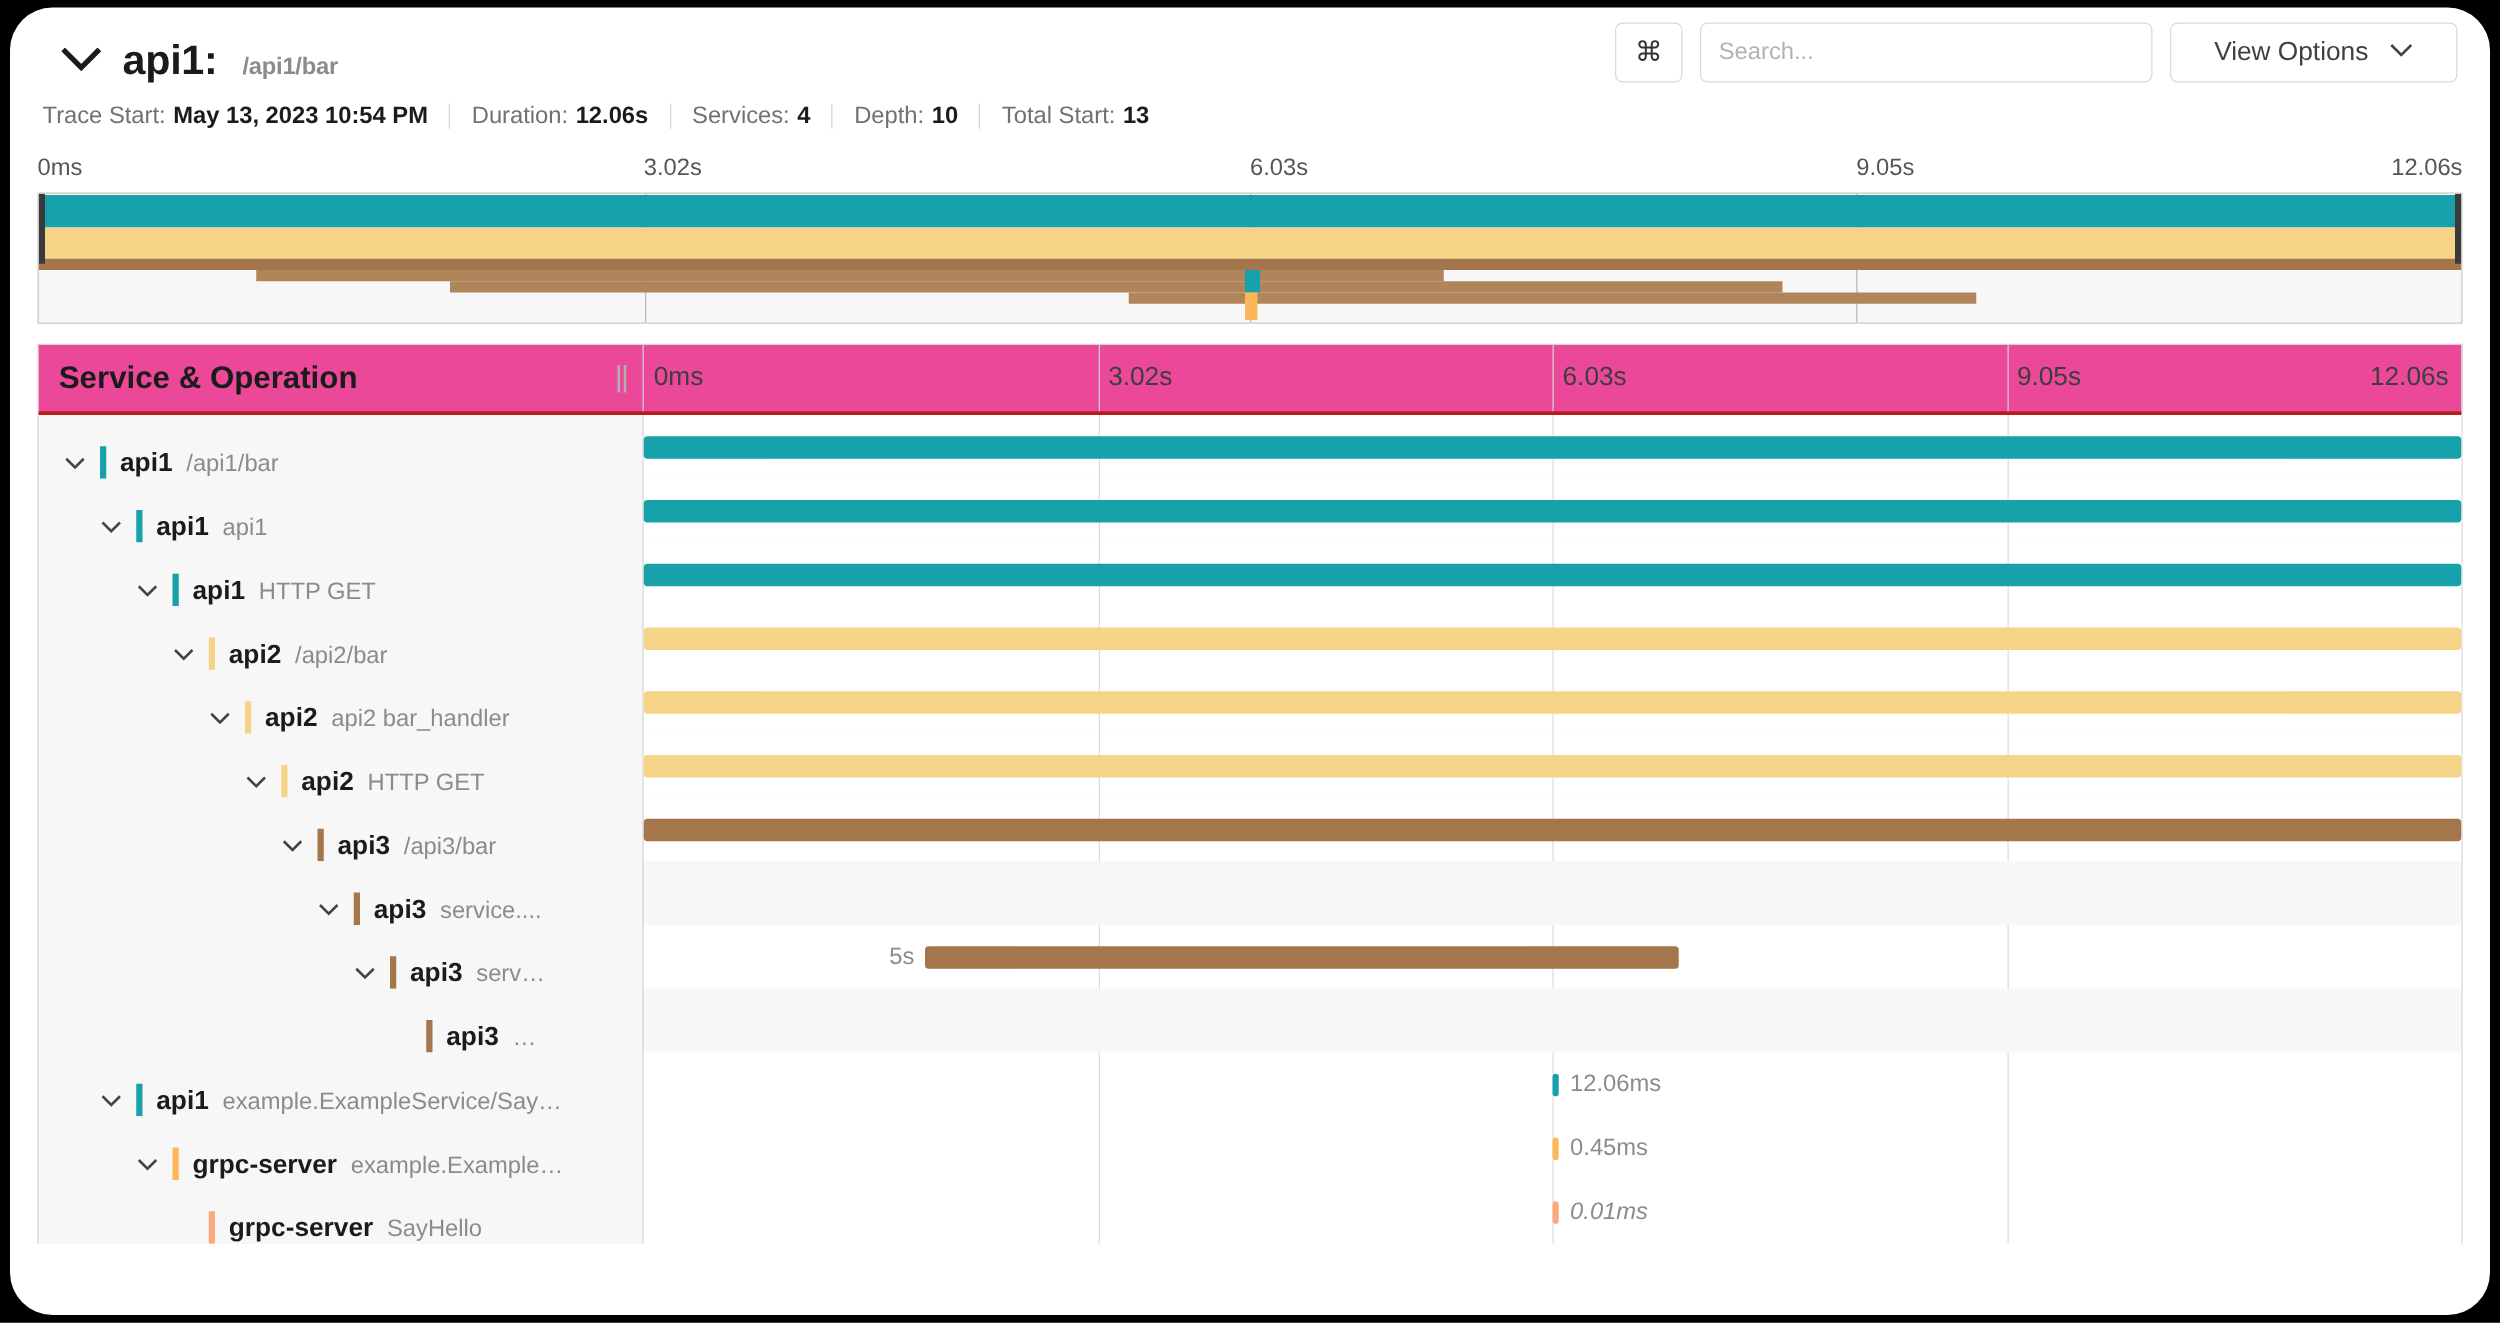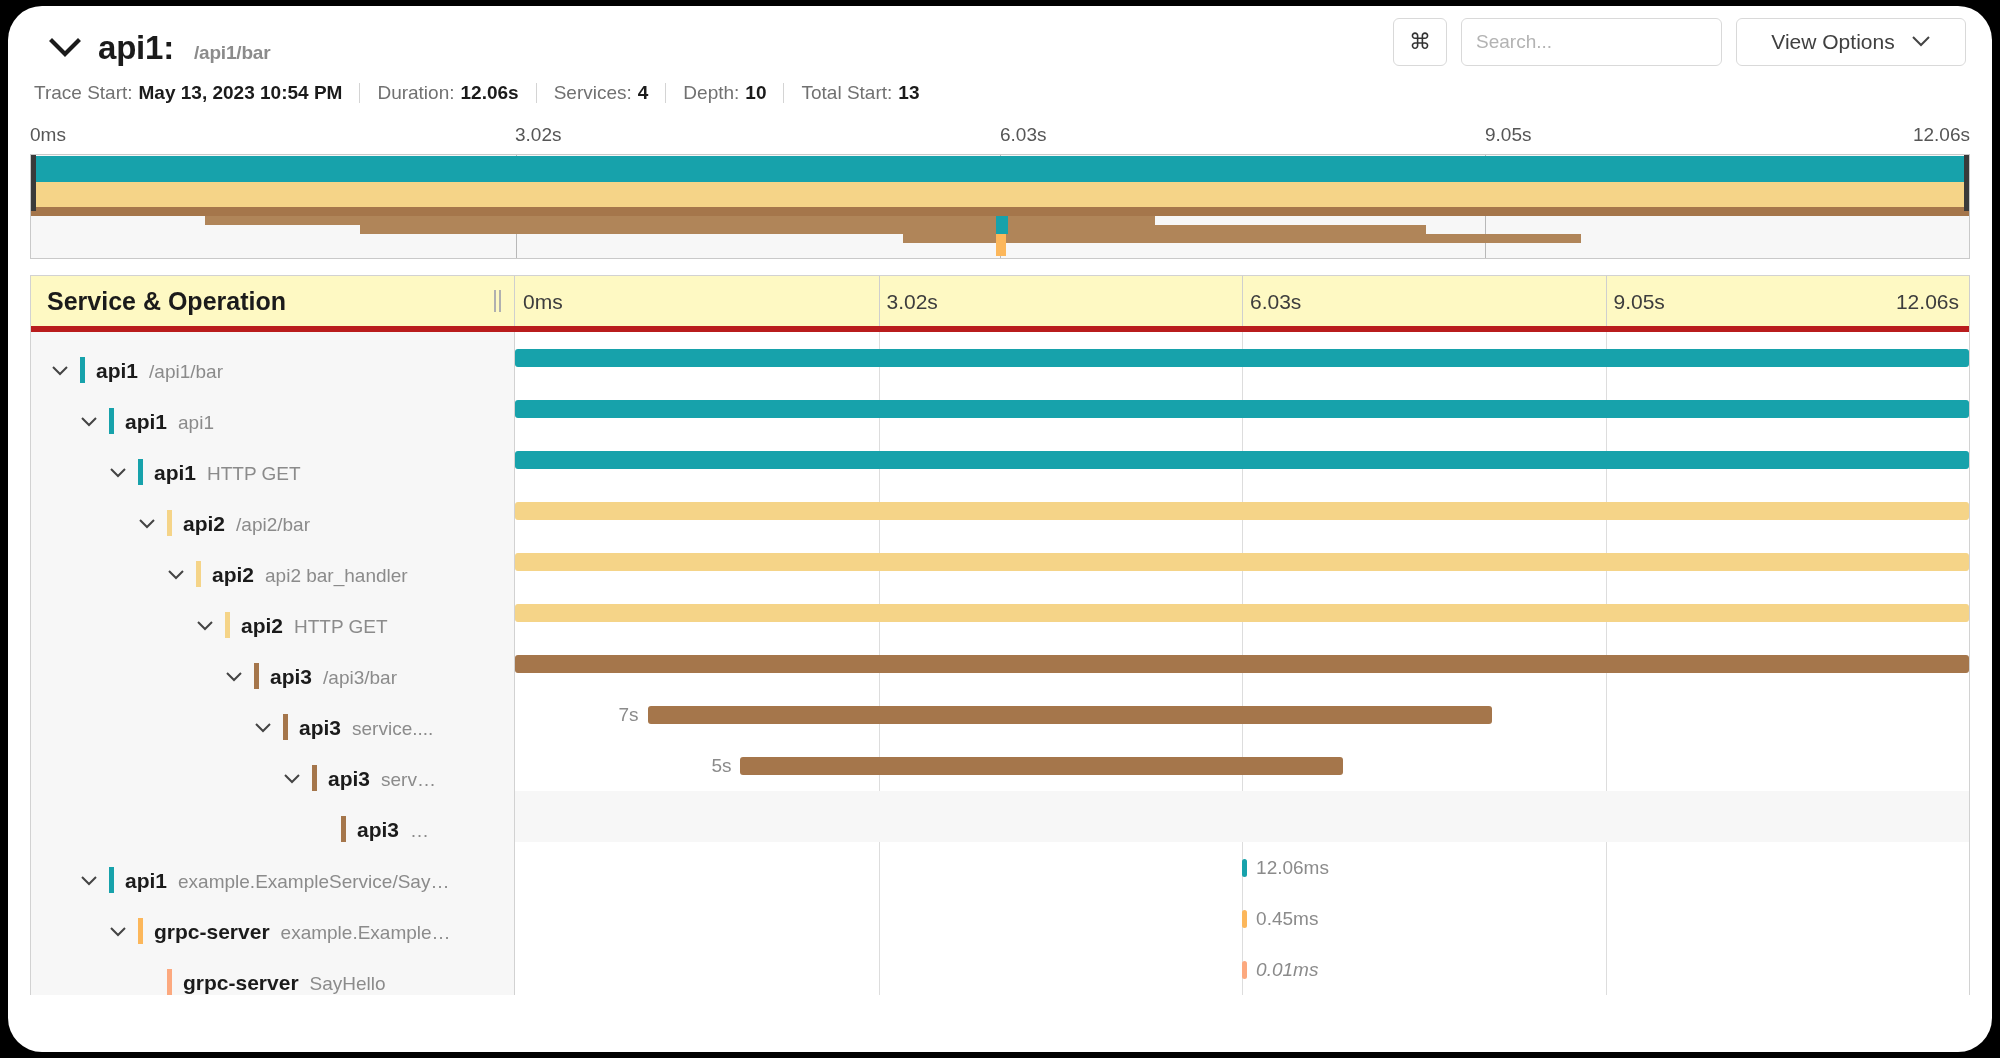--- a/index.html
+++ b/index.html
@@ -39,21 +39,21 @@
     position: absolute; right: 26px; top: 12px;
     display: flex; align-items: center; gap: 14px;
   }
   #kbd-button {
     width: 54px; height: 48px;
     border: 1px solid #d9d9d9; border-radius: 6px;
     background: #fff; display: flex; align-items: center; justify-content: center;
     font-size: 22px; color: #333; cursor: pointer;
   }
   #search-input {
-    width: 261px; height: 48px;
+    width: 362px; height: 48px;
     border: 1px solid #d9d9d9; border-radius: 6px;
     background: #fff; padding: 0 14px;
     font-size: 19px; color: #c2410c;
     font-family: "Liberation Sans", sans-serif;
   }
   #search-input::placeholder { color: #b3b3b3; }
   #view-options-button {
     height: 48px; min-width: 230px;
     border: 1px solid #d9d9d9; border-radius: 6px;
     background: #fff; display: flex; align-items: center; justify-content: center;
@@ -94,21 +94,21 @@
     background: #3a3a3a; z-index: 6;
   }
   #mm-right-handle {
     position: absolute; right: 0; top: 0; width: 5px; height: 56px;
     background: #3a3a3a; z-index: 6;
   }
   
   #table { margin: 16px 22px 0 22px; border: 1px solid #d2d2d2; border-bottom: none; }
   #table-head {
     display: flex; height: 56px;
-    background: #fef9c3; border-bottom: 6px solid #b91c1c;
+    background: #ec4899; border-bottom: 3px solid #b91c1c;
   }
   #col-head-name {
     width: 484px; flex: none; position: relative;
     display: flex; align-items: center;
     padding-left: 16px;
     font-size: 25px; font-weight: 700; color: #1b1b1b;
     border-right: 1px solid #cfcfcf;
   }
   #col-resizer {
     position: absolute; right: 10px; top: 50%; transform: translateY(-50%);
@@ -395,27 +395,20 @@
           <div class="row-name" style="padding-left: 219px;">
             <span class="row-chevron">
               <svg width="20" height="12" viewBox="0 0 20 12">
                 <path d="M3 3 L10 10 L17 3" stroke="#444" stroke-width="2" fill="none"></path>
               </svg>
             </span>
             <span class="row-colorbar" style="background: rgb(165, 118, 75);"></span>
             <span class="svc">api3</span>
             <span class="op">service....</span>
           </div>
-          <div class="row-timeline">
-            <div class="tl-gridline" style="left: 25%;"></div>
-            <div class="tl-gridline" style="left: 50%;"></div>
-            <div class="tl-gridline" style="left: 75%;"></div>
-            <div class="bar" style="left: 9.12106%; width: 58.0431%; background: rgb(165, 118, 75);"></div>
-            <span class="bar-label" style="right: calc(90.8789% + 9px);">7s</span>
-          </div>
         </div>
         <div class="row">
           <div class="row-name" style="padding-left: 248px;">
             <span class="row-chevron">
               <svg width="20" height="12" viewBox="0 0 20 12">
                 <path d="M3 3 L10 10 L17 3" stroke="#444" stroke-width="2" fill="none"></path>
               </svg>
             </span>
             <span class="row-colorbar" style="background: rgb(165, 118, 75);"></span>
             <span class="svc">api3</span>

